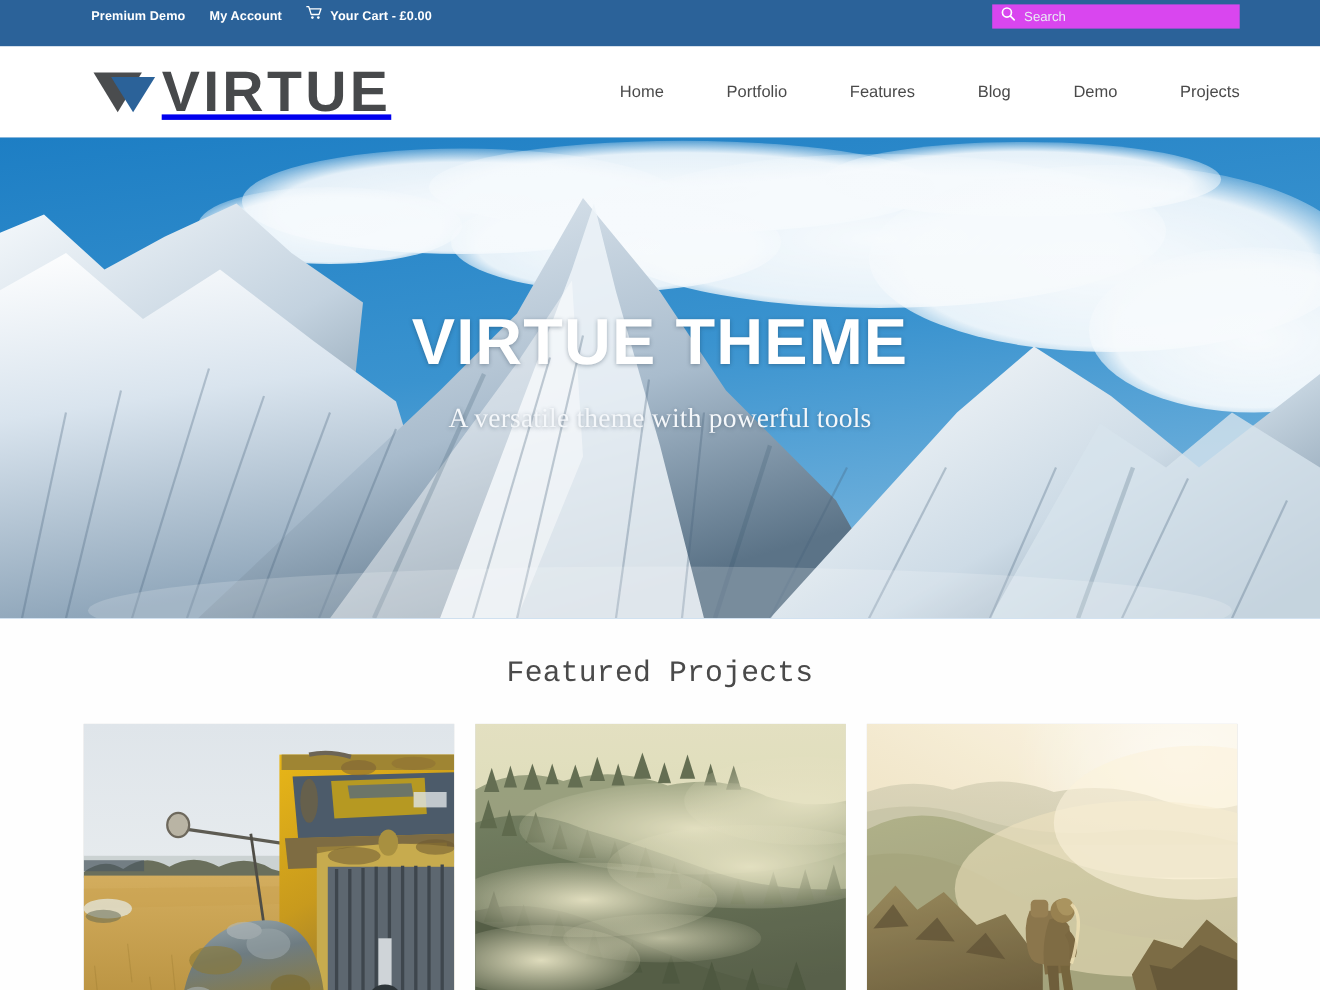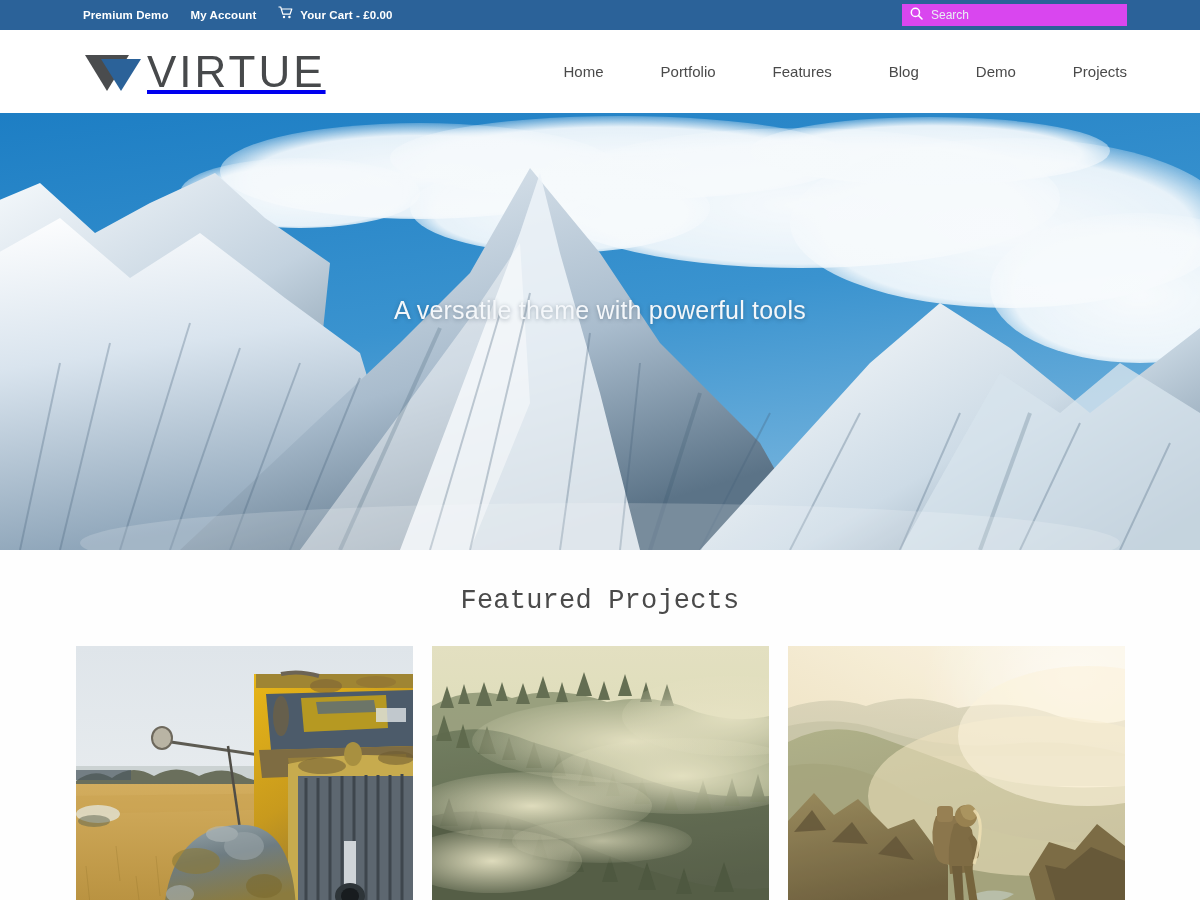--- a/index.html
+++ b/index.html
@@ -6,24 +6,24 @@
   html,body { width:1200px; height:900px; overflow:hidden; }
   body {
     font-family:"Liberation Sans", sans-serif;
     background:#ffffff;
     color:#3b3b3b;
     -webkit-font-smoothing:antialiased;
   }
 
   
   .topbar{
-    height:30px;
+    height:42px;
     background:#2b6299;
     display:flex;
-    align-items:center;
+    align-items:flex-start;
     position:relative;
   }
   .topbar-left{
     display:flex;
     align-items:center;
     gap:22px;
     padding-left:83px;
   }
   .topbar-link{
     color:#ffffff;
@@ -68,22 +68,22 @@
     height:83px;
     background:#ffffff;
     display:flex;
     align-items:center;
     justify-content:space-between;
     padding:0 73px 0 83px;
   }
   .logo{ display:flex; align-items:center; gap:2px; }
   .logo-mark{ display:block; }
   .logo-text{
-    font-size:44px;
-    font-weight:normal;
+    font-size:52px;
+    font-weight:bold;
     letter-spacing:3px;
     color:#47494b;
     line-height:1;
     font-family:"Liberation Sans", sans-serif;
   }
   .mainnav{ display:flex; gap:11px; }
   .nav-item{
     color:#4a4a4a;
     font-size:15px;
     text-decoration:none;
@@ -121,20 +121,21 @@
     line-height:1;
     text-shadow:0 1px 4px rgba(20,40,60,.35);
   }
   .hero-sub{
     margin-top:26px;
     color:#f4f7fa;
     font-size:25px;
     font-weight:300;
     letter-spacing:.2px;
     text-shadow:0 1px 4px rgba(20,40,60,.35);
+    font-family:Liberation Serif, serif;
   }
 
   
   .featured{
     background:#fefefe;
     padding-top:36px;
   }
   .featured-title{
     text-align:center;
     font-size:27px;
@@ -290,20 +291,21 @@
     <g opacity="0.22" stroke="#33506a" stroke-width="4" fill="none">
       <path d="M340,437 L440,215"></path>
         <path d="M650,437 L700,280"></path>
       <path d="M980,437 L1030,300"></path>
     </g>
 
     <ellipse cx="600" cy="430" rx="520" ry="40" fill="#ffffff" opacity="0.18"></ellipse>
   </svg>
 
   <div class="hero-caption">
+    <div class="hero-title">VIRTUE THEME</div>
     <div class="hero-sub">A versatile theme with powerful tools</div>
   </div>
 </div>
 
 <div class="featured">
   <h2 class="featured-title">Featured Projects</h2>
 
   <div class="projects">
 
     <a href="#" class="project">

